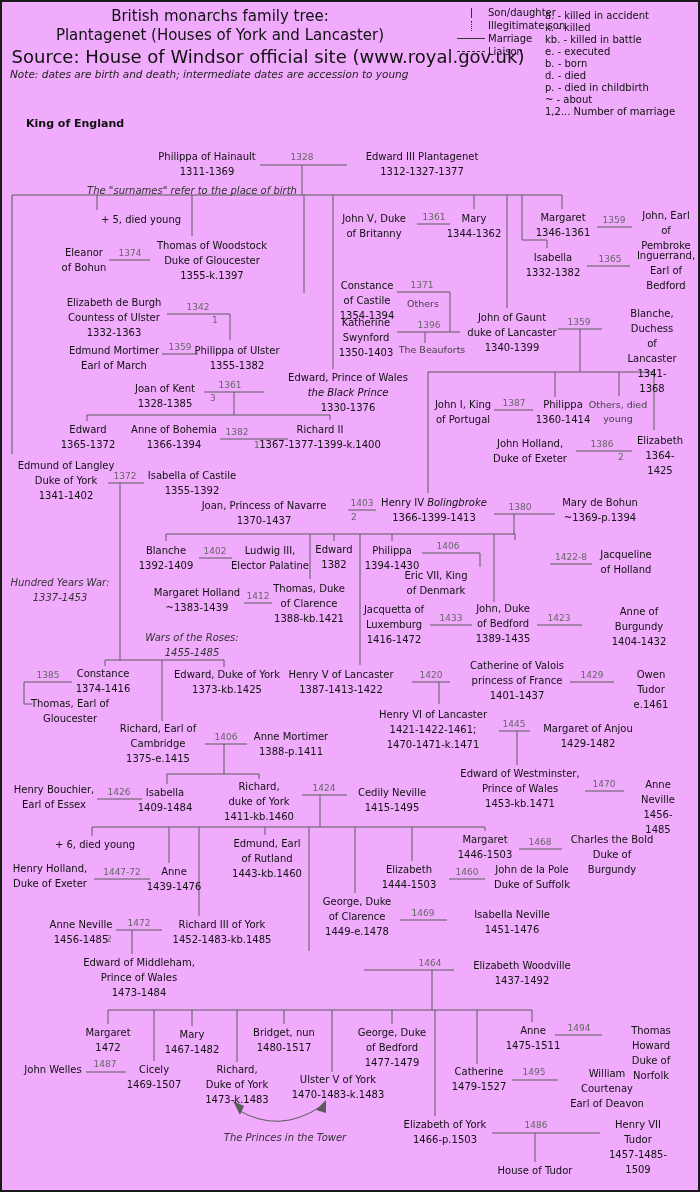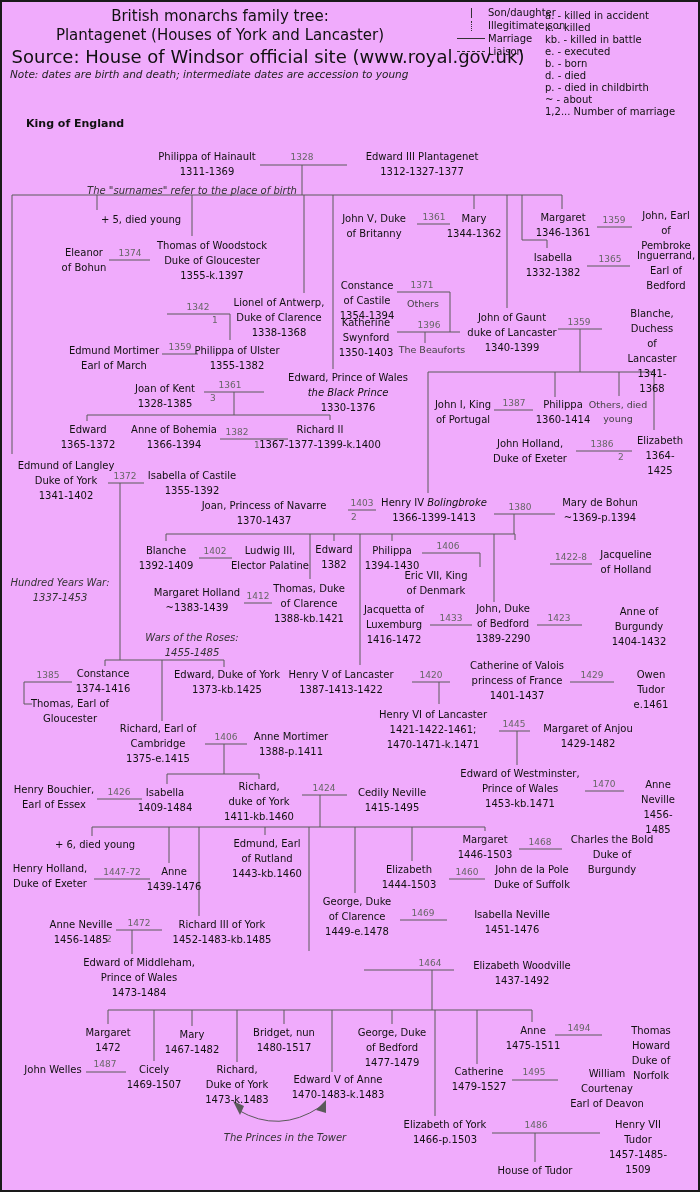--- a/index.html
+++ b/index.html
@@ -116,23 +116,23 @@
 Pembroke</div>
   <div class="n" style="left:551px;top:248px">Isabella
 1332-1382</div>
   <div class="n" style="left:664px;top:246px">Inguerrand,
 Earl of Bedford</div>
   <div class="n" style="left:82px;top:243px">Eleanor
 of Bohun</div>
   <div class="n" style="left:210px;top:236px">Thomas of Woodstock
 Duke of Gloucester
 1355-k.1397</div>
-  <div class="n" style="left:277px;top:293px">Lionel of Antwerp,
-Duke of Clarence
-1338-1368</div>
+  <div class="n" style="left:112px;top:293px">Elizabeth de Burgh
+Countess of Ulster
+1332-1363</div>
   <div class="n" style="left:365px;top:276px">Constance
 of Castile
 1354-1394</div>
   <div class="n small" style="left:421px;top:295px">Others</div>
   <div class="n" style="left:364px;top:313px">Katherine
 Swynford
 1350-1403</div>
   <div class="n small" style="left:430px;top:341px">The Beauforts</div>
   <div class="n" style="left:510px;top:308px">John of Gaunt
 duke of Lancaster
@@ -187,21 +187,21 @@
   <div class="n" style="left:195px;top:583px">Margaret Holland
 ~1383-1439</div>
   <div class="n" style="left:307px;top:579px">Thomas, Duke
 of Clarence
 1388-kb.1421</div>
   <div class="n" style="left:392px;top:600px">Jacquetta of
 Luxemburg
 1416-1472</div>
   <div class="n" style="left:501px;top:599px">John, Duke
 of Bedford
-1389-2290</div>
+1389-1435</div>
   <div class="n" style="left:637px;top:602px">Anne of Burgundy
 1404-1432</div>
   <div class="n" style="left:101px;top:664px">Constance
 1374-1416</div>
   <div class="n" style="left:68px;top:694px">Thomas, Earl of
 Gloucester</div>
   <div class="n" style="left:225px;top:665px">Edward, Duke of York
 1373-kb.1425</div>
   <div class="n" style="left:339px;top:665px"><span class="b blk">Henry V of Lancaster</span><span class="blk">1387-1413-1422</span></div>
   <div class="n" style="left:515px;top:656px">Catherine of Valois
@@ -273,21 +273,21 @@
   <div class="n" style="left:531px;top:1021px">Anne
 1475-1511</div>
   <div class="n" style="left:649px;top:1021px">Thomas Howard
 Duke of Norfolk</div>
   <div class="n" style="left:51px;top:1060px">John Welles</div>
   <div class="n" style="left:152px;top:1060px">Cicely
 1469-1507</div>
   <div class="n" style="left:235px;top:1060px">Richard,
 Duke of York
 1473-k.1483</div>
-  <div class="n" style="left:336px;top:1070px"><span class="b blk">Edward V of Anne</span><span class="blk">1470-1483-k.1483</span></div>
+  <div class="n" style="left:336px;top:1070px"><span class="b blk">Ulster V of York</span><span class="blk">1470-1483-k.1483</span></div>
   <div class="n" style="left:477px;top:1062px">Catherine
 1479-1527</div>
   <div class="n" style="left:605px;top:1064px">William Courtenay
 Earl of Deavon</div>
   <div class="n" style="left:443px;top:1115px">Elizabeth of York
 1466-p.1503</div>
   <div class="n" style="left:636px;top:1115px"><span class="b blk">Henry VII Tudor</span><span class="blk">1457-1485-1509</span></div>
   <div class="n" style="left:533px;top:1161px">House of Tudor</div>
 
   <div class="yr" style="left:300px;top:150px">1328</div>

